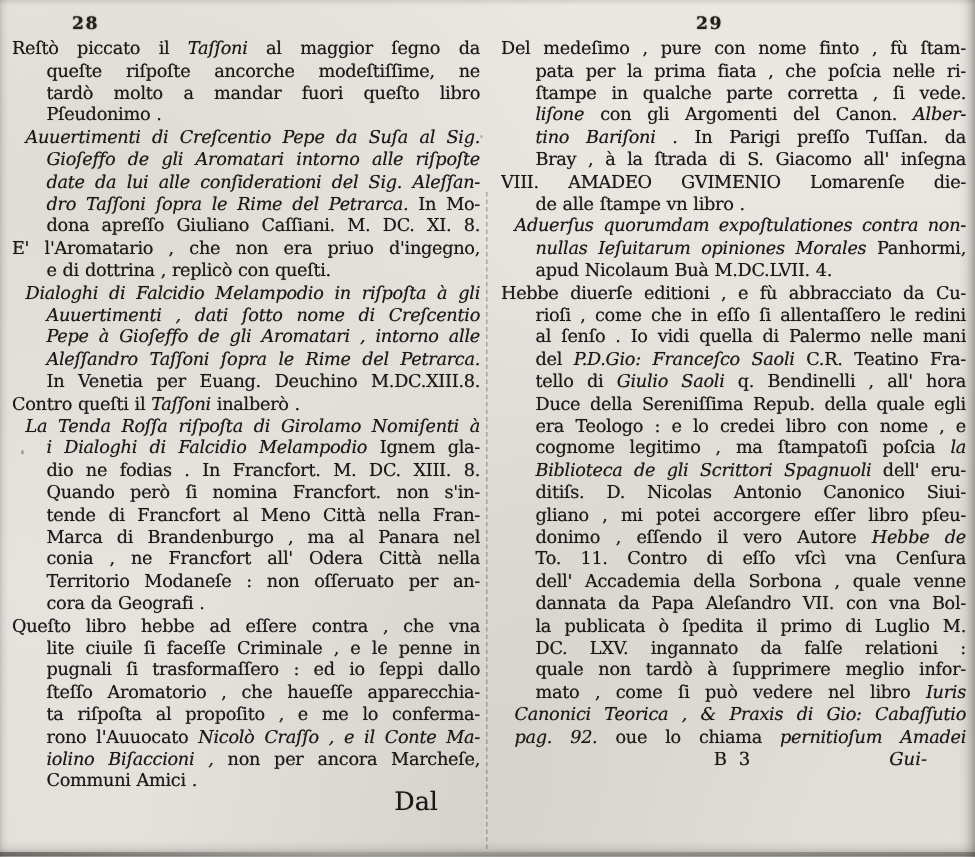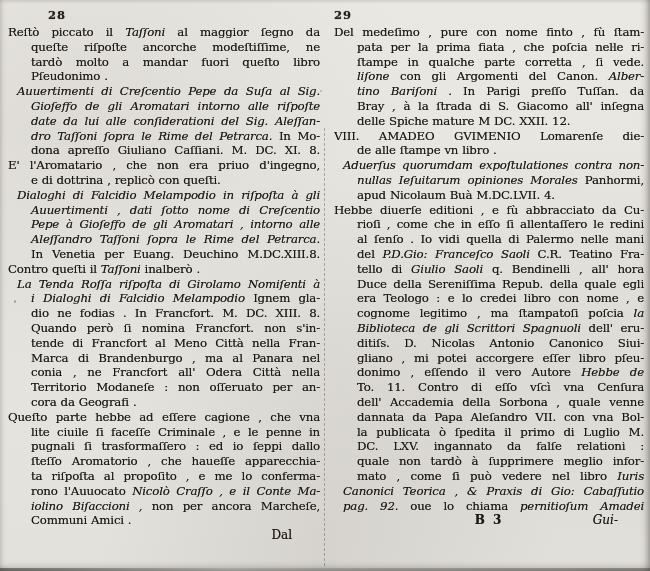--- a/index.html
+++ b/index.html
@@ -22,44 +22,44 @@
   }
   .page{position:absolute;top:8px;overflow:hidden;}
   .page.left{left:8px;width:312px;}
   .page.right{left:334px;width:310px;}
   .pagenum{
     height:17px;font-size:11.5px;font-weight:bold;
     letter-spacing:1px;color:#23201c;
     text-shadow:0 0 1px rgba(35,30,25,.65);
   }
   .page.left .pagenum{padding-left:40px;}
-  .page.right .pagenum{text-align:left;padding-right:32px;}
+  .page.right .pagenum{text-align:center;padding-right:32px;}
   .lines{width:100%;}
   .line{
     font-size:11.8px;line-height:14.8px;height:14.8px;
     letter-spacing:-0.2px;word-spacing:0.4px;
     white-space:nowrap;
     text-align:justify;text-align-last:justify;
     text-shadow:0 0 0.5px rgba(30,25,20,.6);
   }
   .line.short{text-align-last:left;}
   .line.ind0{padding-left:0;}
   .line.ind1{padding-left:9px;}
   .line.ind2{padding-left:23px;}
   .it{font-style:italic;}
   .catchword-row{
-    height:15px;font-size:12px;line-height:15px;
+    height:15px;font-size:17px;line-height:15px;
     text-align:right;padding-right:28px;
     text-shadow:0 0 0.5px rgba(30,25,20,.6);
   }
   .footer-row{
     position:relative;height:15px;font-size:12px;line-height:15px;
     text-shadow:0 0 0.5px rgba(30,25,20,.6);
   }
-  .footer-row .sig{position:absolute;left:0;right:0;text-align:center;letter-spacing:2px;font-weight:bold;}
+  .footer-row .sig{position:absolute;left:0;right:0;text-align:center;letter-spacing:2px;}
   .footer-row .cw{position:absolute;right:26px;font-style:italic;}
   .gutter{
     position:absolute;left:324px;top:128px;height:438px;width:0;
     border-left:1px dashed rgba(70,66,60,.38);
   }
   .speck{position:absolute;border-radius:50%;background:rgba(70,65,58,.4);}
   .speck.s1{left:612px;top:46px;width:2px;height:2px;}
   .speck.s2{left:14px;top:300px;width:2px;height:3px;}
   .speck.s3{left:320px;top:90px;width:2px;height:2px;background:rgba(70,65,58,.3);}
   .bottom-smudge{
@@ -94,42 +94,41 @@
         <div class="line ind0 short"><span>Contro queſti il </span><span class="it">Taſſoni</span><span> inalberò .</span></div>
         <div class="line ind1"><span class="it">La Tenda Roſſa riſpoſta di Girolamo Nomiſenti à</span></div>
         <div class="line ind2"><span class="it">i Dialoghi di Falcidio Melampodio </span><span>Ignem gla-</span></div>
         <div class="line ind2"><span>dio ne fodias . In Francfort. M. DC. XIII. 8.</span></div>
         <div class="line ind2"><span>Quando però ſi nomina Francfort. non s'in-</span></div>
         <div class="line ind2"><span>tende di Francfort al Meno Città nella Fran-</span></div>
         <div class="line ind2"><span>Marca di Brandenburgo , ma al Panara nel</span></div>
         <div class="line ind2"><span>conia , ne Francfort all' Odera Città nella</span></div>
         <div class="line ind2"><span>Territorio Modaneſe : non oſſeruato per an-</span></div>
         <div class="line ind2 short"><span>cora da Geografi .</span></div>
-        <div class="line ind0"><span>Queſto parte hebbe ad eſſere cagione , che vna</span></div>
+        <div class="line ind0"><span>Queſto libro hebbe ad eſſere contra , che vna</span></div>
         <div class="line ind2"><span>lite ciuile ſi faceſſe Criminale , e le penne in</span></div>
         <div class="line ind2"><span>pugnali ſi trasformaſſero : ed io ſeppi dallo</span></div>
         <div class="line ind2"><span>ſteſſo Aromatorio , che haueſſe apparecchia-</span></div>
         <div class="line ind2"><span>ta riſpoſta al propoſito , e me lo conferma-</span></div>
         <div class="line ind2"><span>rono l'Auuocato </span><span class="it">Nicolò Craſſo , e il Conte Ma-</span></div>
         <div class="line ind2"><span class="it">iolino Biſaccioni ,</span><span> non per ancora Marcheſe,</span></div>
         <div class="line ind2 short"><span>Communi Amici .</span></div>
       </div>
     <div class="catchword-row">Dal</div>
   </div>
 
   <div class="page right">
     <div class="pagenum">29</div>
     <div class="lines" id="right-lines">
         <div class="line ind0"><span>Del medeſimo , pure con nome finto , fù ſtam-</span></div>
         <div class="line ind2"><span>pata per la prima fiata , che poſcia nelle ri-</span></div>
         <div class="line ind2"><span>ſtampe in qualche parte corretta , ſi vede.</span></div>
         <div class="line ind2"><span class="it">liſone</span><span> con gli Argomenti del Canon. </span><span class="it">Alber-</span></div>
         <div class="line ind2"><span class="it">tino Bariſoni .</span><span> In Parigi preſſo Tuſſan. da</span></div>
         <div class="line ind2"><span>Bray , à la ſtrada di S. Giacomo all' inſegna</span></div>
-        <div class="line ind2 short"><span>delle Spiche mature M DC. XXII. 12.</span></div>
         <div class="line ind0"><span>VIII. AMADEO GVIMENIO Lomarenſe die-</span></div>
         <div class="line ind2 short"><span>de alle ſtampe vn libro .</span></div>
         <div class="line ind1"><span class="it">Aduerſus quorumdam expoſtulationes contra non-</span></div>
         <div class="line ind2"><span class="it">nullas Ieſuitarum opiniones Morales </span><span>Panhormi,</span></div>
         <div class="line ind2 short"><span>apud Nicolaum Buà M.DC.LVII. 4.</span></div>
         <div class="line ind0"><span>Hebbe diuerſe editioni , e fù abbracciato da Cu-</span></div>
         <div class="line ind2"><span>rioſi , come che in eſſo ſi allentaſſero le redini</span></div>
         <div class="line ind2"><span>al ſenſo . Io vidi quella di Palermo nelle mani</span></div>
         <div class="line ind2"><span>del </span><span class="it">P.D.Gio: Franceſco Saoli</span><span> C.R. Teatino Fra-</span></div>
         <div class="line ind2"><span>tello di </span><span class="it">Giulio Saoli</span><span> q. Bendinelli , all' hora</span></div>

